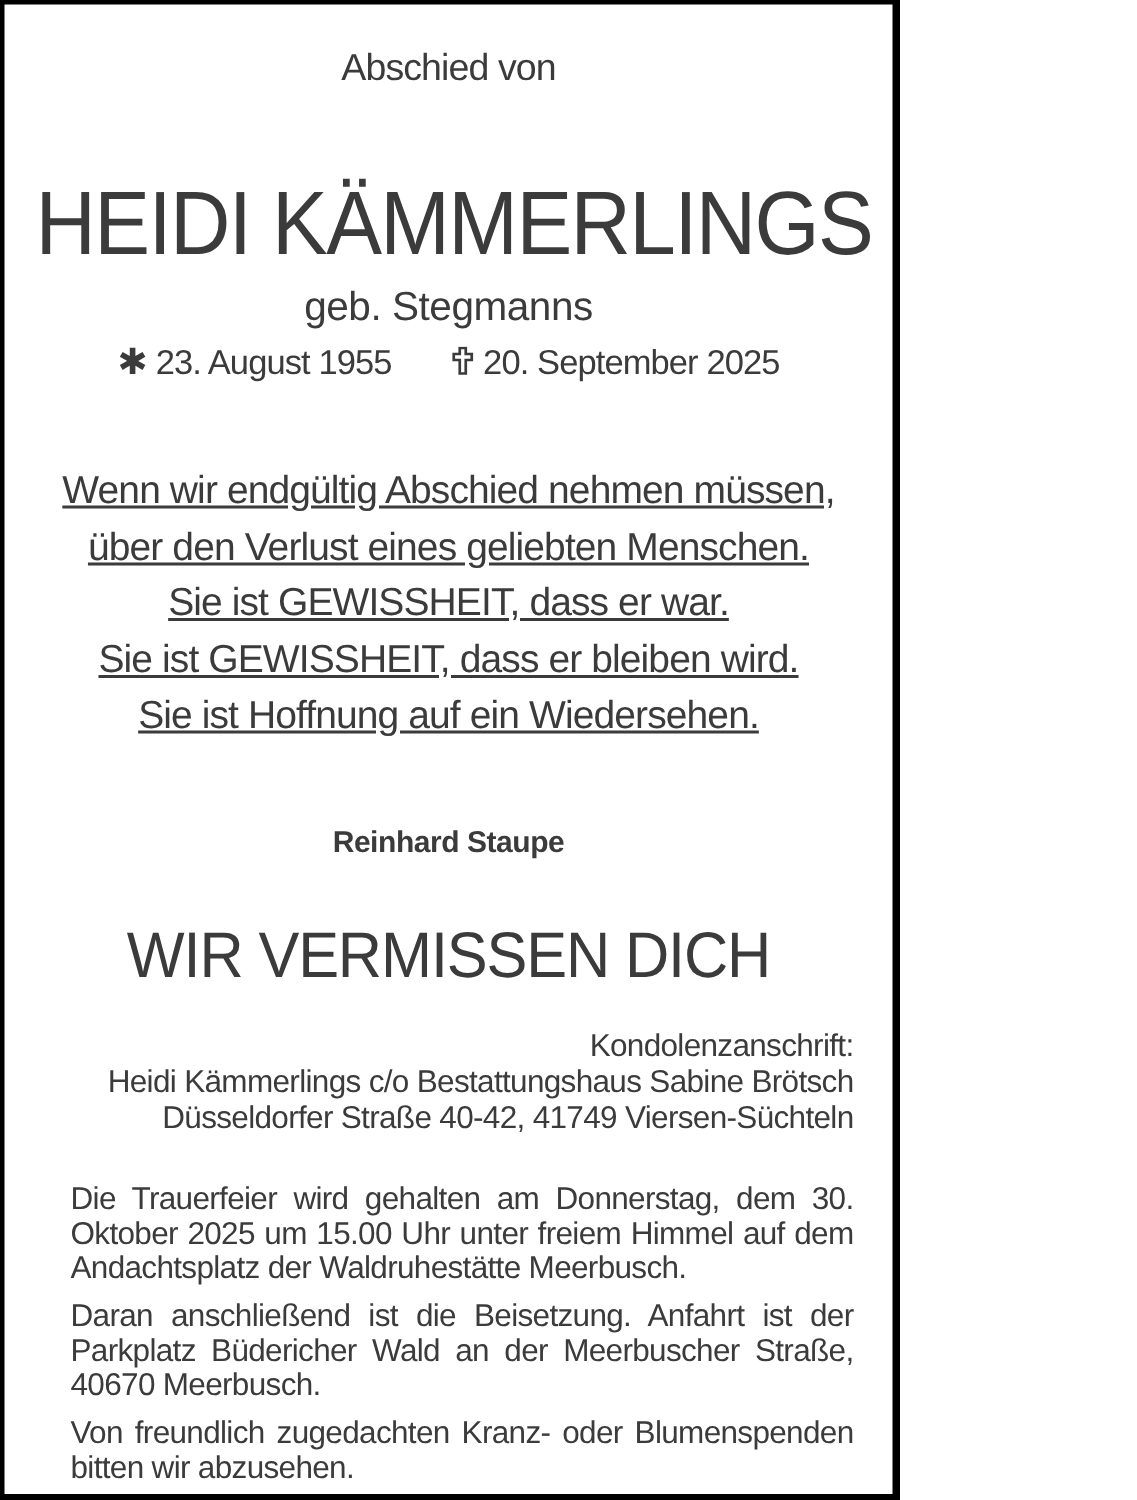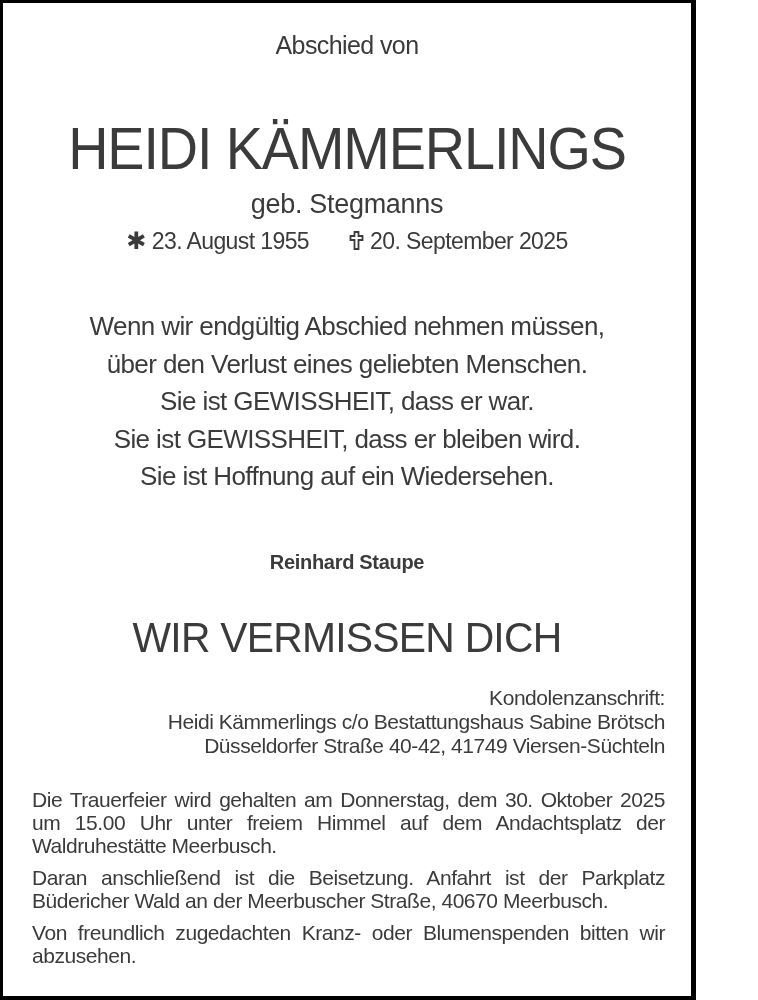--- a/index.html
+++ b/index.html
@@ -8,21 +8,21 @@
       background: #ffffff;
     }
     body {
       width: 758px;
       height: 1000px;
       overflow: hidden;
     }
     .notice {
       position: relative;
       box-sizing: border-box;
-      width: 696px;
+      width: 600px;
       height: 1000px;
       border-top: 3px solid #000;
       border-left: 3px solid #000;
       border-right: 5px solid #000;
       border-bottom: 4px solid #000;
       background: #fff;
       color: #3b3b3b;
       font-family: "Liberation Sans", "DejaVu Sans", sans-serif;
     }
     .abs {
@@ -72,20 +72,21 @@
       width: 15px;
       height: 19px;
       margin-right: 6px;
       vertical-align: -1px;
     }
     .poem {
       top: 305px;
       font-size: 26px;
       line-height: 37.5px;
       letter-spacing: -0.6px;
+      text-decoration: underline;
     }
     .poem .line {
       display: block;
     }
     .author {
       top: 548px;
       font-size: 20px;
       letter-spacing: -0.3px;
       font-weight: bold;
     }
@@ -110,21 +111,21 @@
     .address .line {
       display: block;
       white-space: nowrap;
       text-align: right;
     }
     .info {
       top: 785px;
       line-height: 23px;
     }
     .info p {
-      margin: 0 0 9px 1px;
+      margin: 0 0 9px 16px;
       text-align: justify;
       text-align-last: left;
     }
   </style>
 </head>
 <body>
 
 <div class="notice">
 
   <div class="abs intro">Abschied von</div>

